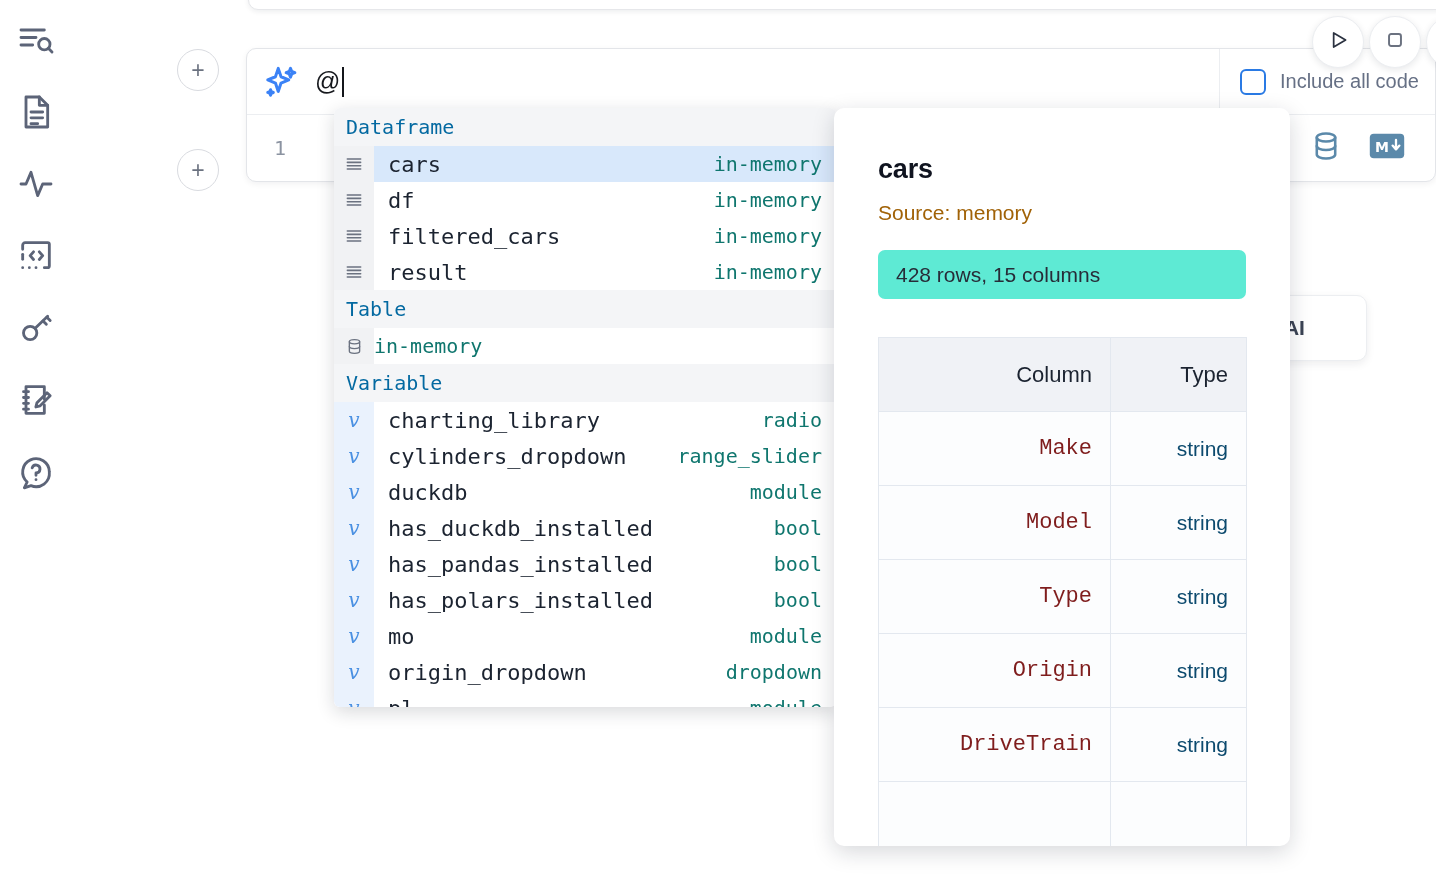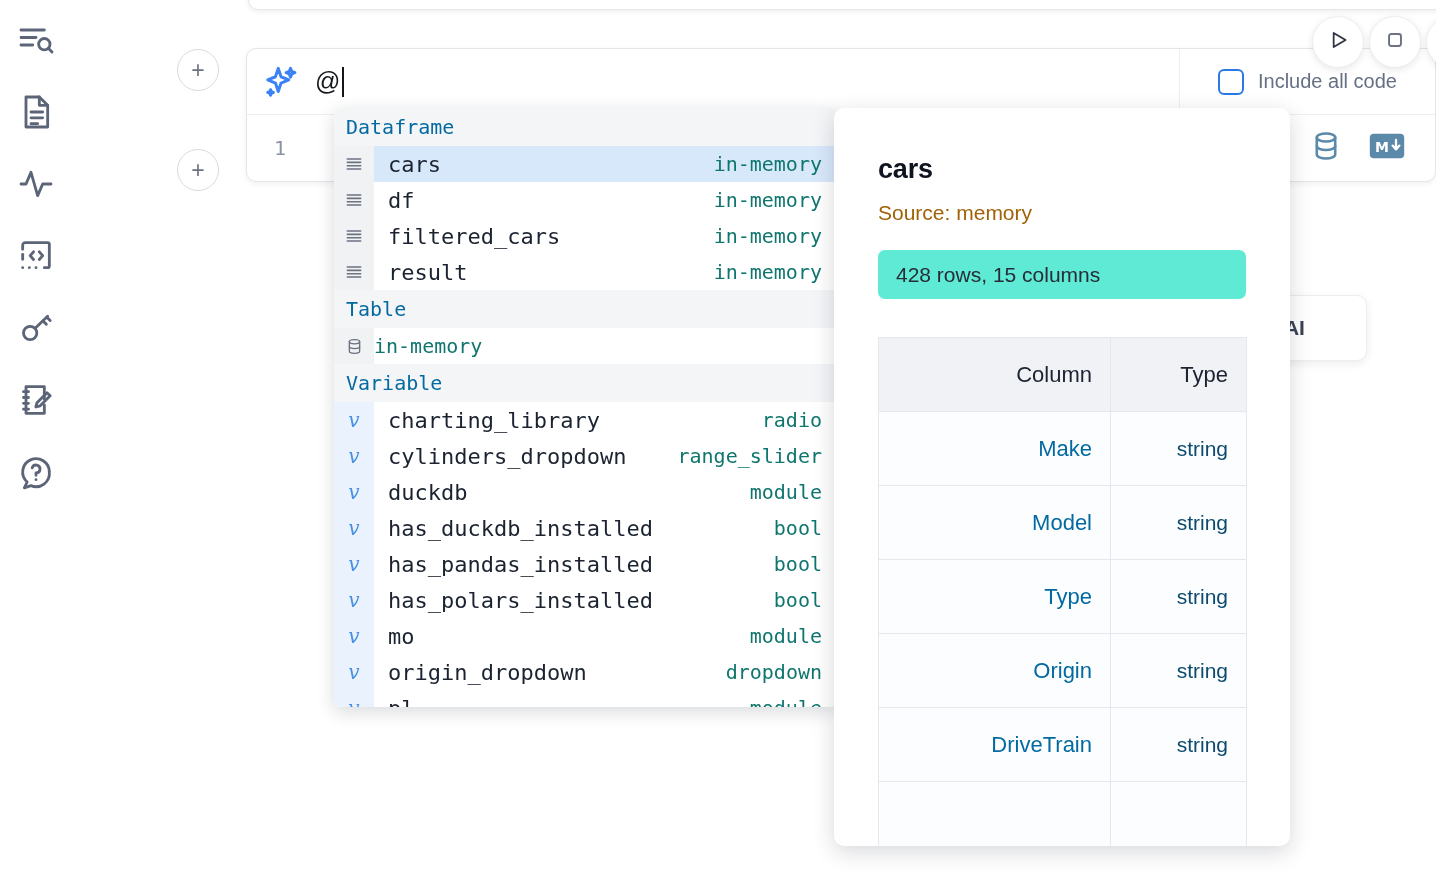--- a/index.html
+++ b/index.html
@@ -84,25 +84,25 @@
     padding-left: 2px;
   }
   .ai-input .txt { letter-spacing: .2px; }
   .caret {
     display: inline-block;
     width: 2px; height: 30px;
     background: #14161b;
     margin-left: 1px;
   }
   .ai-right {
-    width: 256px;
+    width: 216px;
     border-left: 1px solid #eceef1;
     height: 66px;
     display: flex; align-items: center;
-    padding-left: 38px;
+    padding-left: 20px;
   }
   .chk {
     width: 26px; height: 26px;
     border: 2.2px solid #2a7ae4;
     border-radius: 6px;
     background: #fff;
     flex: none;
     cursor: pointer;
   }
   .chk-label {
@@ -262,23 +262,23 @@
     text-align: right;
     font-weight: 400;
   }
   .ptable th {
     background: #f0f2f6;
     font-size: 22px;
     color: #1b2330;
     font-family: "Liberation Sans", sans-serif;
   }
   .ptable td.col {
-    font-family: Liberation Sans, sans-serif;
+    font-family: Liberation Mono, monospace;
     font-size: 22px;
-    color: #0369a1;
+    color: #7f1d1d;
     background: #fcfdfe;
     margin-left: 46px;
   }
   .ptable td.typ {
     font-family: "Liberation Sans", sans-serif;
     font-size: 21px;
     color: #0c4a6e;
     background: #fcfdfe;
   }
   .ptable col.c1 { width: 232px; }

